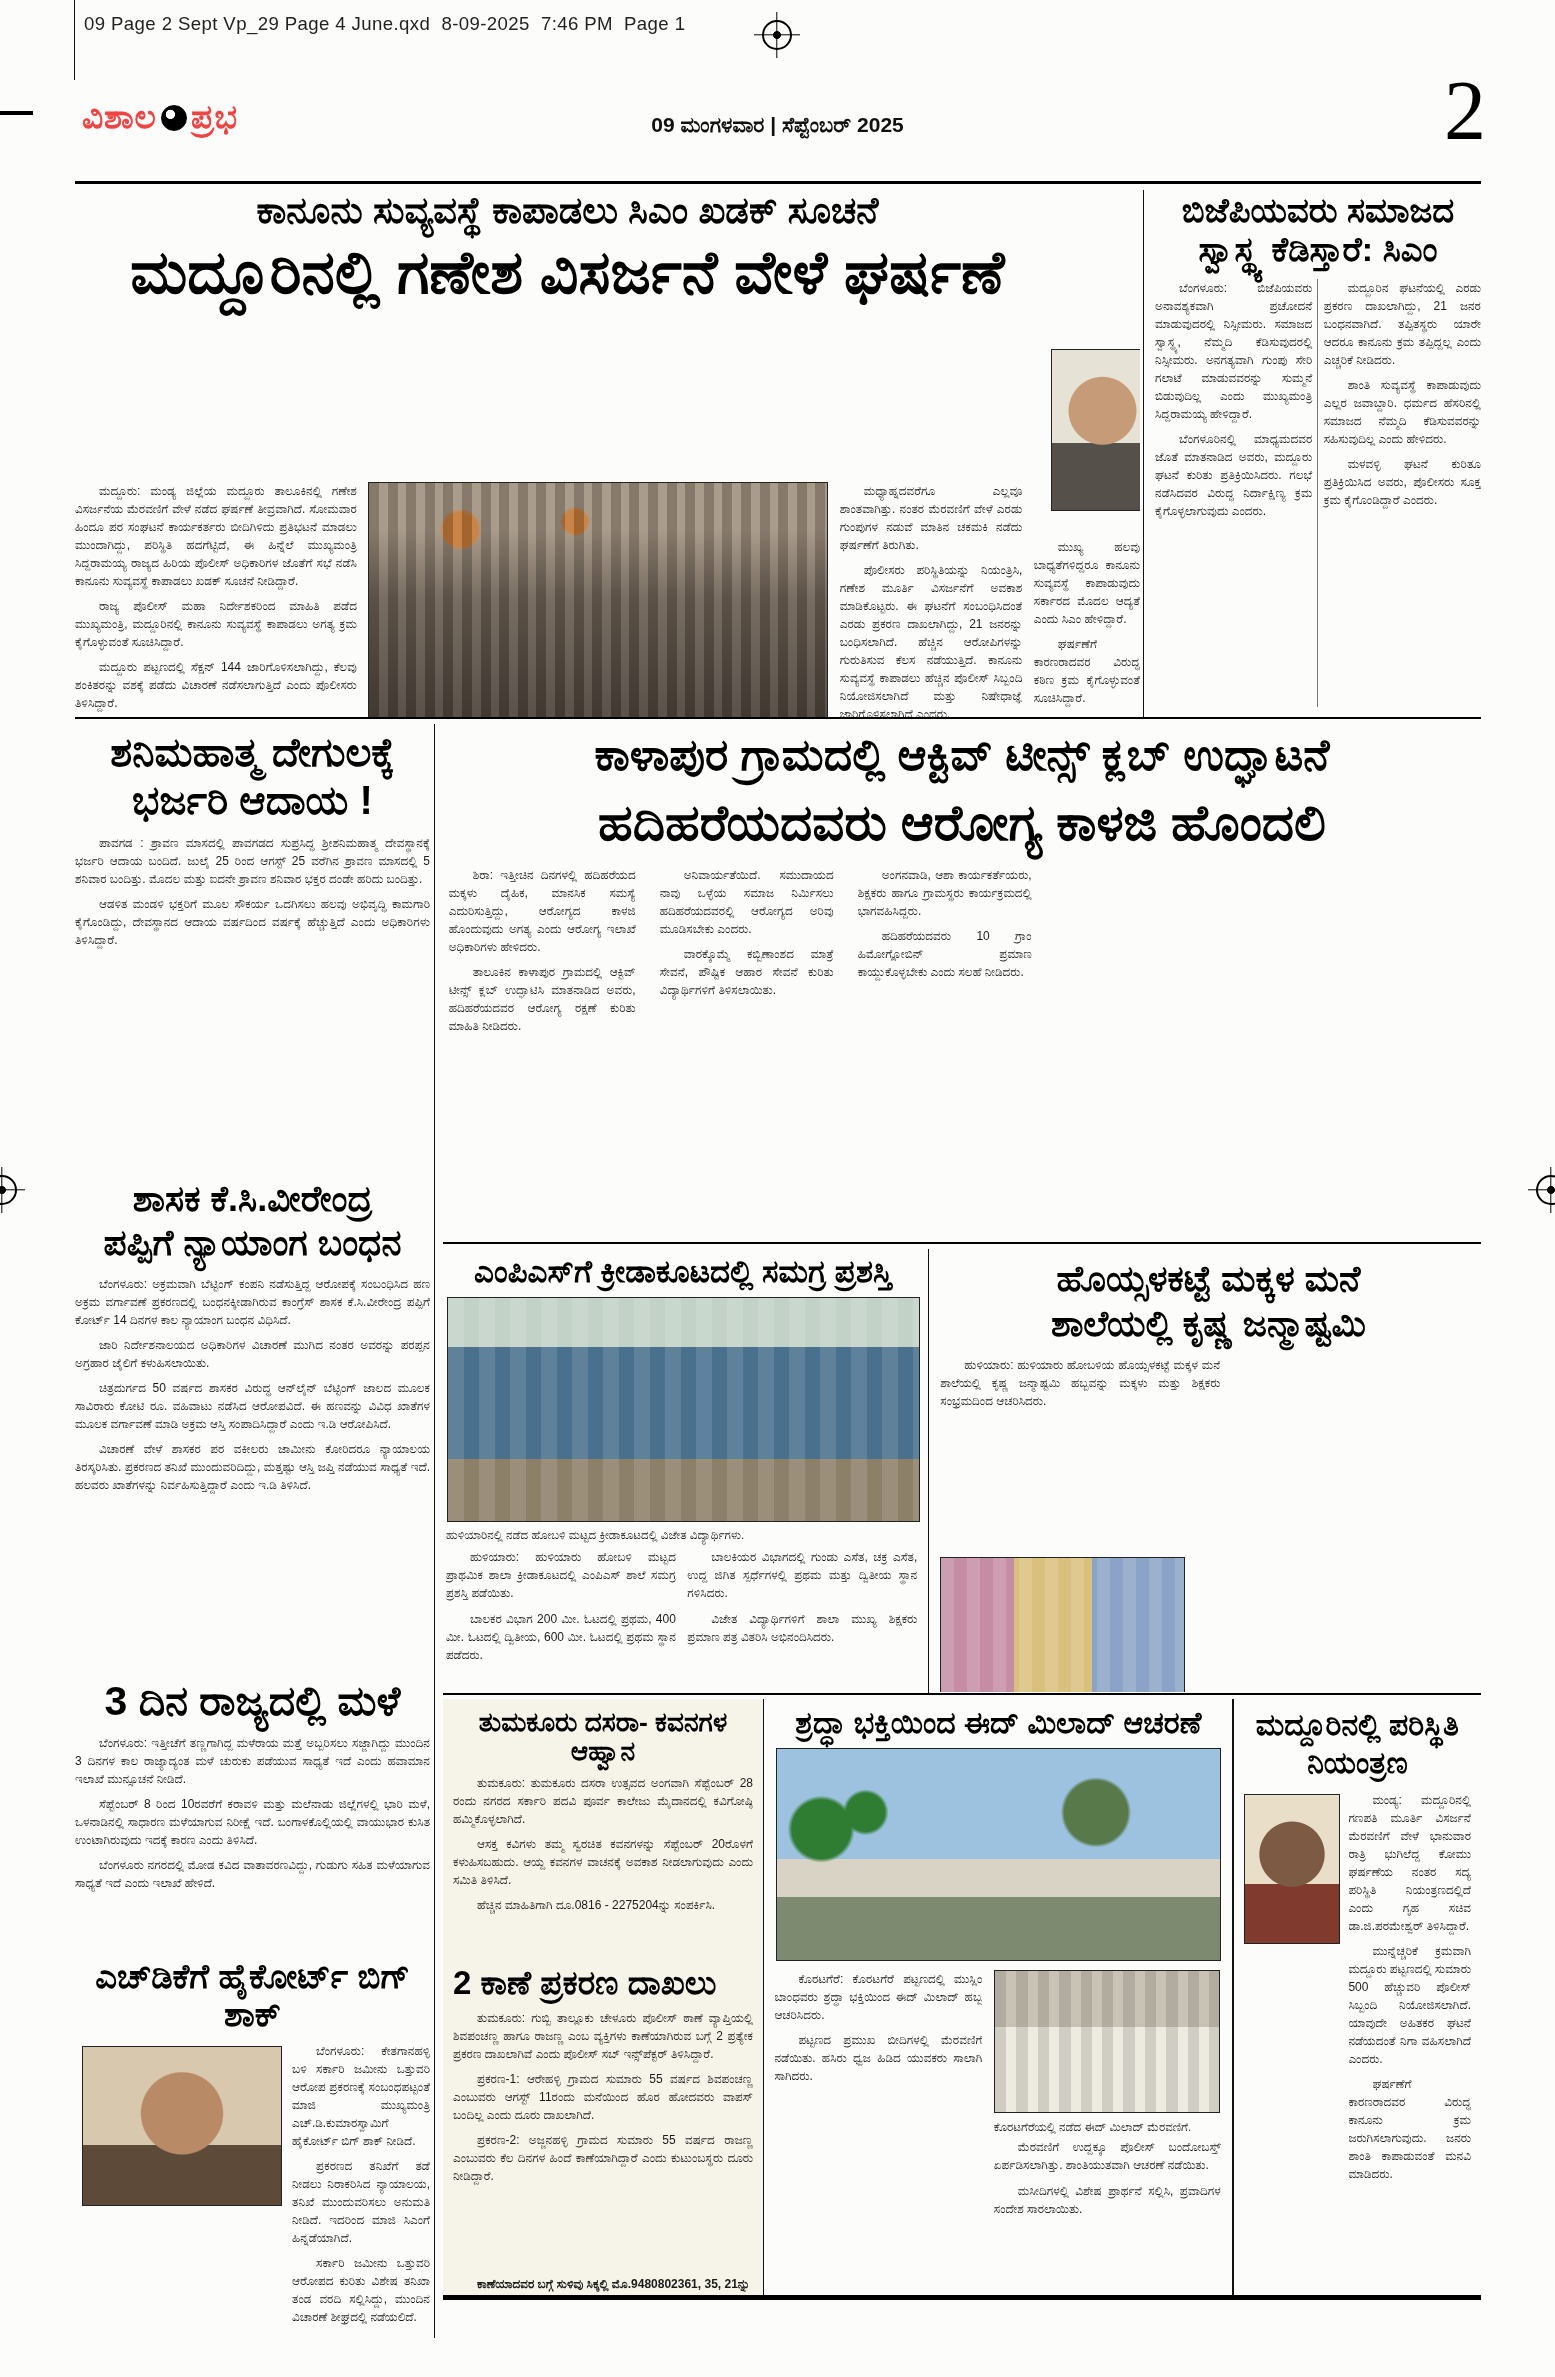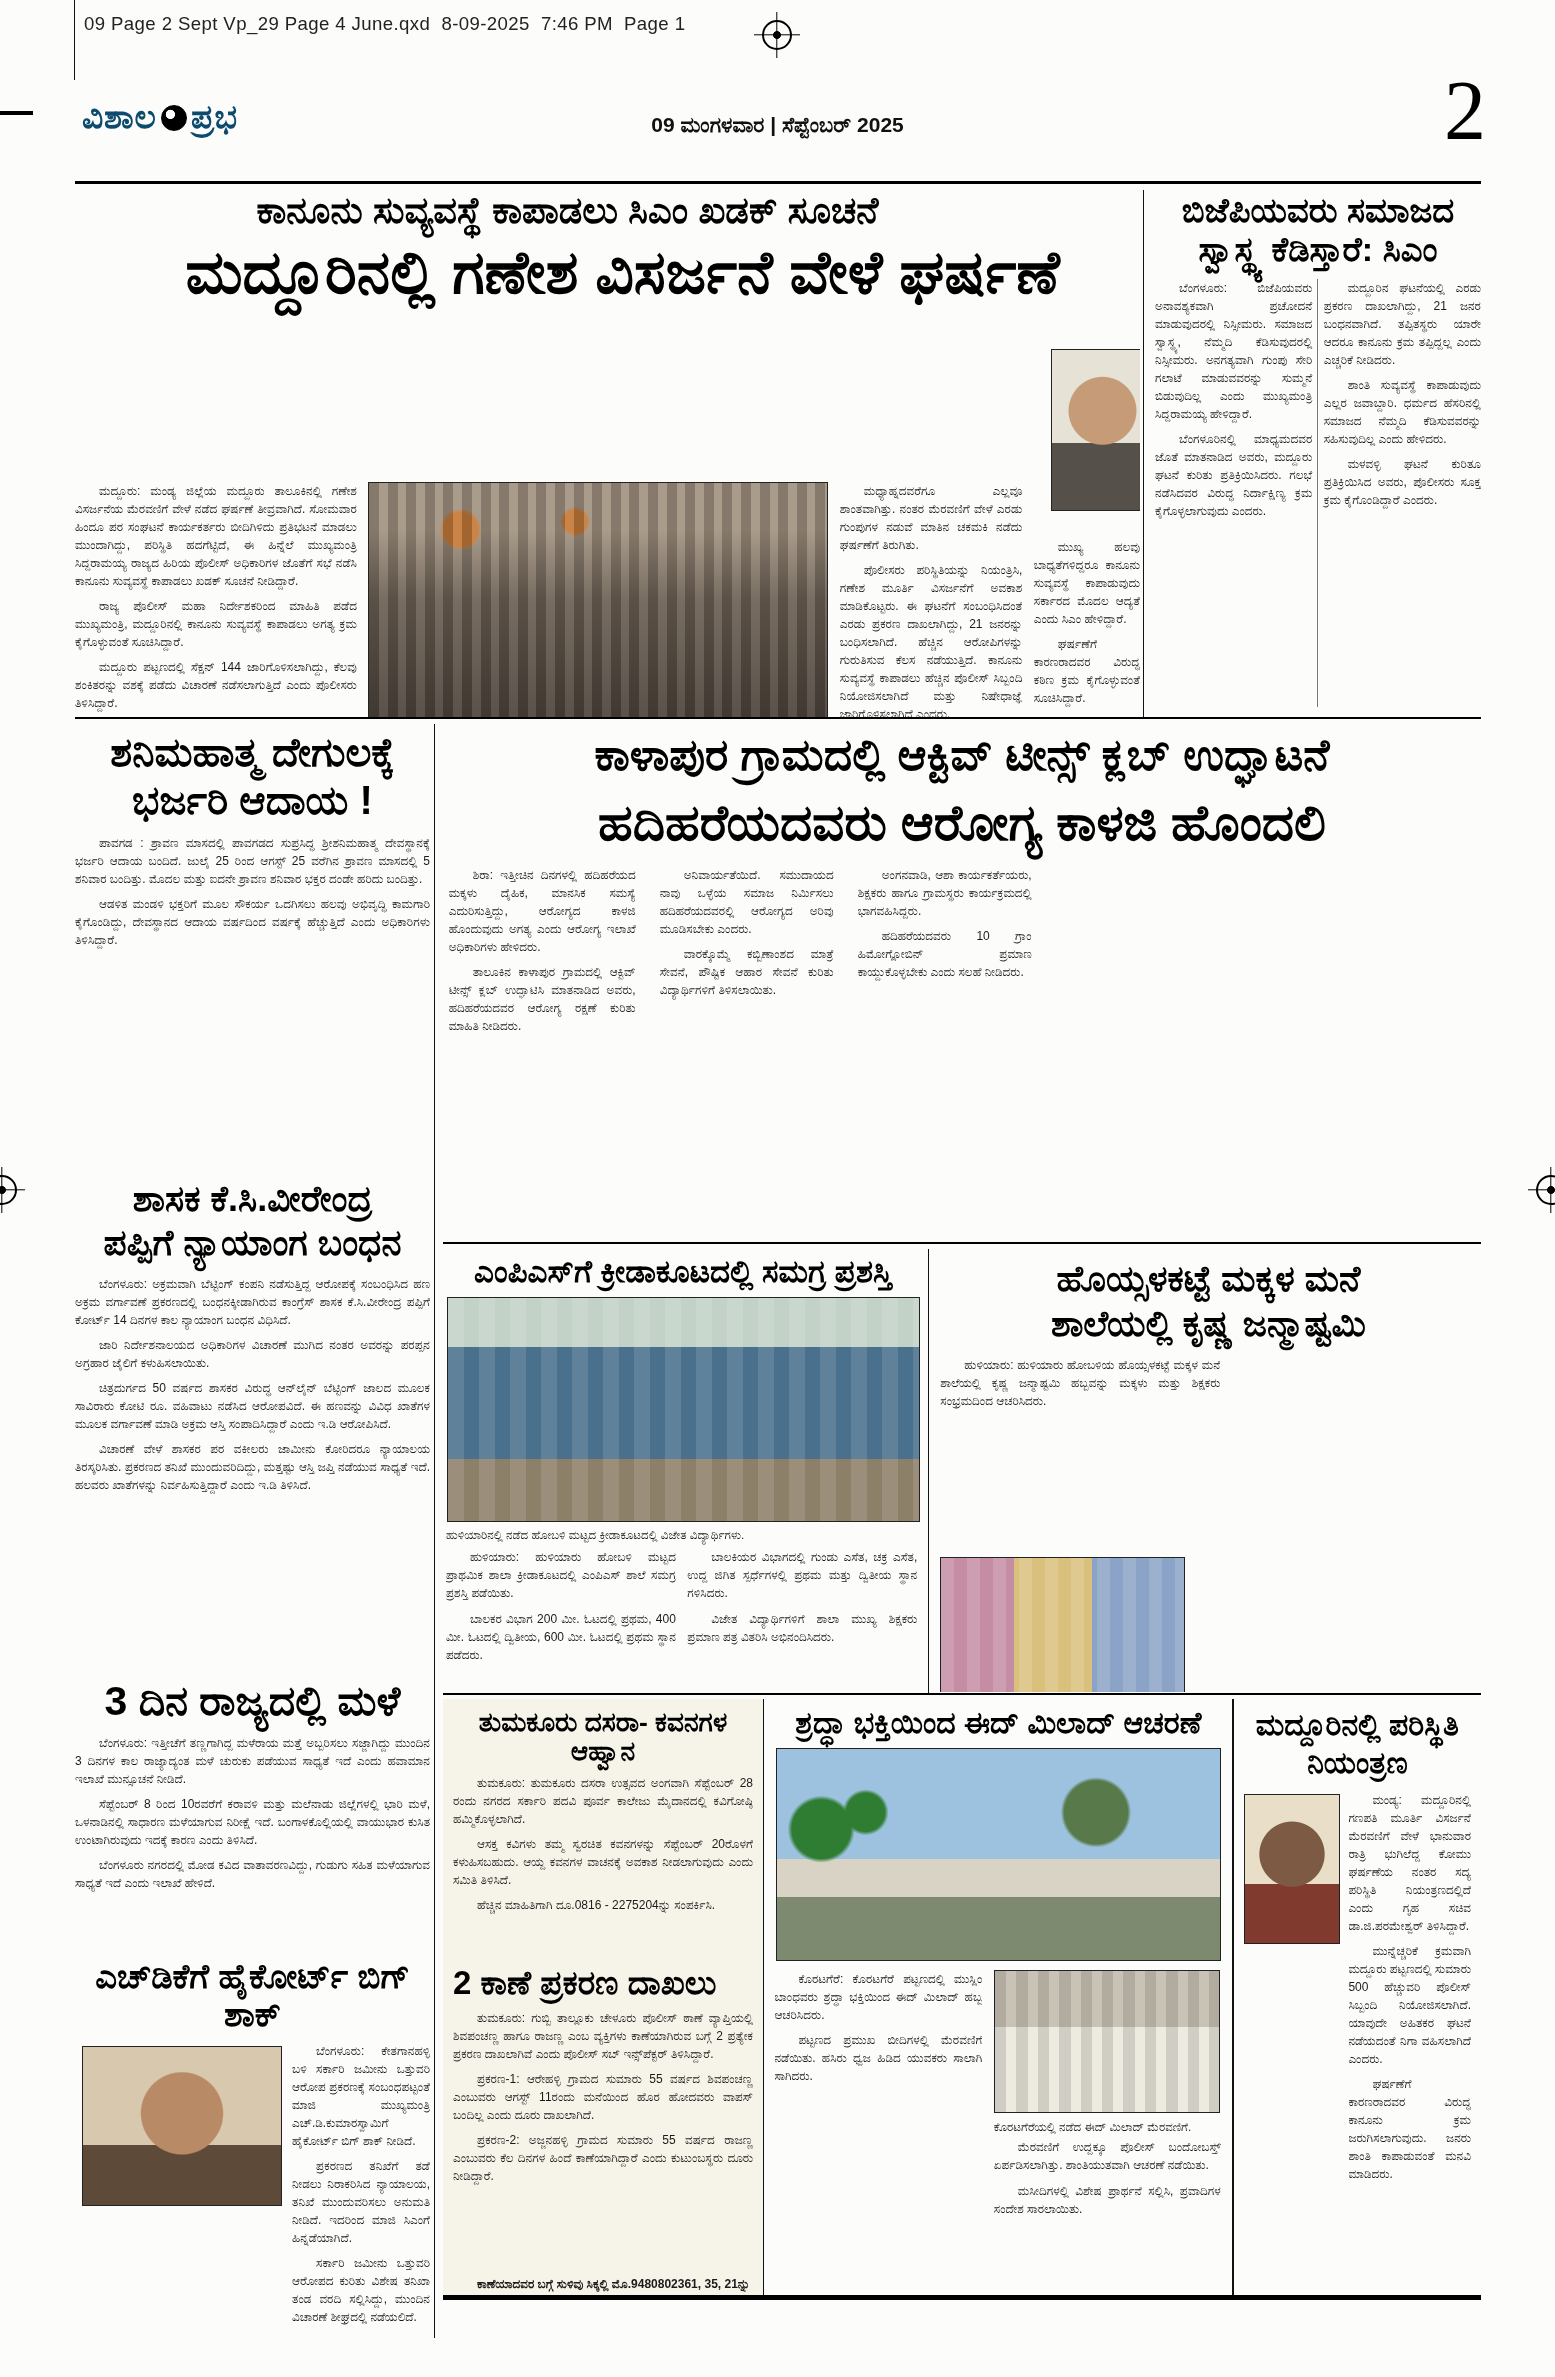--- a/index.html
+++ b/index.html
@@ -9,28 +9,28 @@
   .rule{background:#000;}
   .vrule{background:#111;}
   
   .slug{font-size:18.6px;color:#222;letter-spacing:0.4px;white-space:pre;}
   
   .regmark{width:26px;height:26px;border:2.1px solid #000;border-radius:50%;position:absolute;background:
     radial-gradient(circle at 50% 50%, #000 0 3.6px, transparent 4.3px);}
   .regmark::before{content:"";position:absolute;left:50%;top:-10px;width:1.4px;height:46px;background:#000;transform:translateX(-0.7px);}
   .regmark::after{content:"";position:absolute;top:50%;left:-10px;height:1.4px;width:46px;background:#000;transform:translateY(-0.7px);}
   
-  .logo{font-weight:900;font-size:33px;color:#0c4a6e;letter-spacing:0.7px;display:flex;align-items:center;gap:4.3px;}
+  .logo{font-weight:900;font-size:33px;color:#ef4444;letter-spacing:0.7px;display:flex;align-items:center;gap:4.3px;}
   .logo-ball{width:24px;height:24px;border-radius:50%;background:radial-gradient(circle at 35% 35%, #fff 0 4.3px, #000 5px);border:1.4px solid #000;display:inline-block;}
   .dateline{font-size:21px;font-weight:700;color:#111;text-align:center;width:100%;}
   .pagenum{font-family:"Liberation Serif","DejaVu Serif",serif;font-size:84px;color:#000;line-height:1;}
   
   .hl{font-weight:900;color:#000;text-align:center;line-height:1.12;letter-spacing:0;}
   .kicker-lead{font-size:37px;}
-  .head-lead{font-size:60px;margin-top:7.1px;text-align:right;}
+  .head-lead{font-size:60px;margin-top:7.1px;}
   .head-cm{font-size:34px;line-height:1.15;}
   .head-shani{font-size:40px;line-height:1.2;}
   .head-veer{font-size:36px;line-height:1.22;}
   .head-rain{font-size:41px;}
   .head-hdk{font-size:34px;}
   .kicker-kal{font-size:44px;}
   .head-kal{font-size:50px;margin-top:15.7px;}
   .head-mps{font-size:31px;}
   .head-hoy{font-size:36px;line-height:1.25;}
   .head-dasara{font-size:26.4px;text-align:center;}

